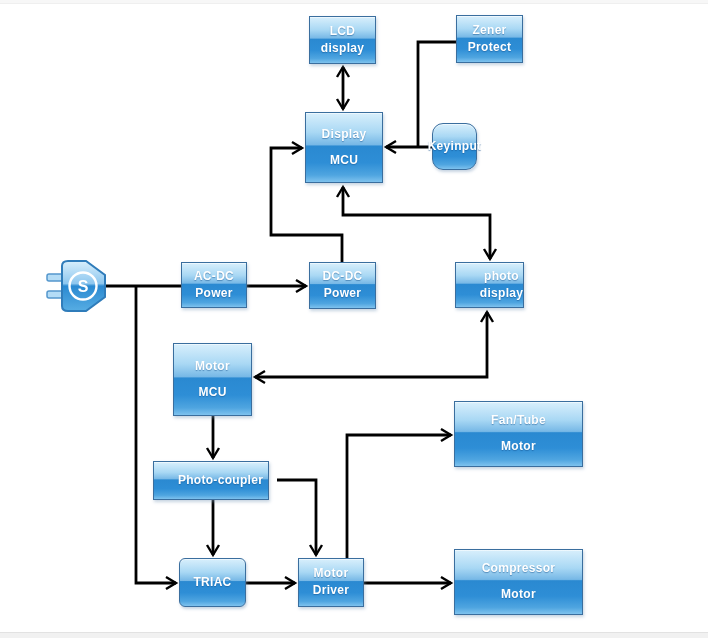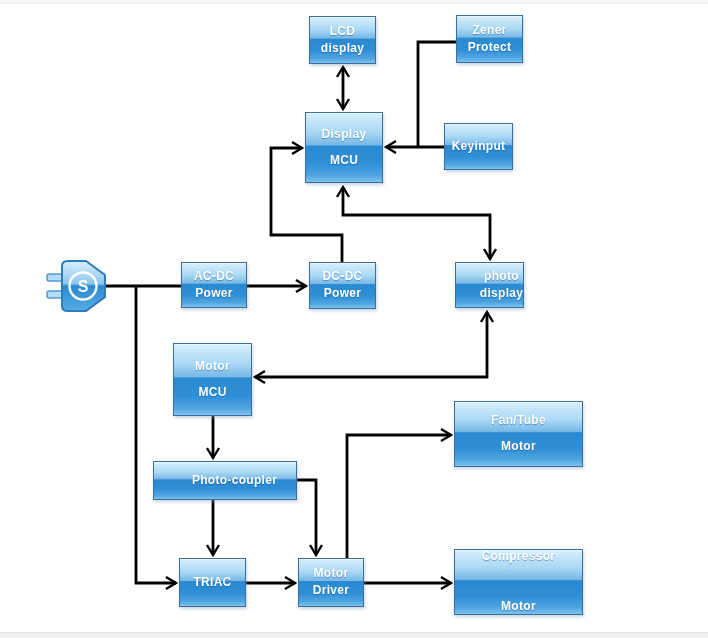--- a/index.html
+++ b/index.html
@@ -84,53 +84,53 @@
         <div class="line">display</div>
       </div>
       <div class="node" style="left: 456px; top: 15px; width: 67px; height: 48px; gap: 3px; justify-content: center;">
         <div class="line">Zener</div>
         <div class="line">Protect</div>
       </div>
       <div class="node" style="left: 305px; top: 112px; width: 78px; height: 71px; gap: 12px;">
         <div class="line">Display</div>
         <div class="line">MCU</div>
       </div>
-      <div class="node" style="left: 444px; top: 123px; width: 69px; height: 47px; gap: 3px;">
+      <div class="node" style="left: 432px; top: 123px; width: 45px; height: 47px; gap: 3px; border-radius: 11px;">
         <div class="line">Keyinput</div>
       </div>
       <div class="node" style="left: 181px; top: 262px; width: 66px; height: 46px; gap: 3px; text-align: right;">
         <div class="line">AC-DC</div>
         <div class="line">Power</div>
       </div>
       <div class="node" style="left: 309px; top: 262px; width: 67px; height: 47px; gap: 3px;">
         <div class="line">DC-DC</div>
         <div class="line">Power</div>
       </div>
       <div class="node" style="left: 455px; top: 262px; width: 69px; height: 46px; gap: 3px; padding-left: 24px;">
         <div class="line">photo</div>
         <div class="line">display</div>
       </div>
       <div class="node" style="left: 173px; top: 343px; width: 79px; height: 73px; gap: 12px;">
         <div class="line">Motor</div>
         <div class="line">MCU</div>
       </div>
-      <div class="node" style="left: 153px; top: 461px; width: 144px; height: 39px; gap: 3px; padding-left: 19px;">
+      <div class="node" style="left: 153px; top: 461px; width: 116px; height: 39px; gap: 3px; padding-left: 19px;">
         <div class="line">Photo-coupler</div>
       </div>
-      <div class="node" style="left: 179px; top: 558px; width: 67px; height: 49px; gap: 3px;">
+      <div class="node" style="left: 179px; top: 558px; width: 67px; height: 49px; gap: 3px; border-radius: 6px;">
         <div class="line">TRIAC</div>
       </div>
       <div class="node" style="left: 298px; top: 558px; width: 66px; height: 49px; gap: 3px;">
         <div class="line">Motor</div>
         <div class="line">Driver</div>
       </div>
       <div class="node" style="left: 454px; top: 401px; width: 129px; height: 66px; gap: 12px;">
         <div class="line">Fan/Tube</div>
         <div class="line">Motor</div>
       </div>
-      <div class="node" style="left: 454px; top: 549px; width: 129px; height: 66px; gap: 12px; justify-content: space-between;">
+      <div class="node" style="left: 454px; top: 549px; width: 129px; height: 66px; gap: 12px;">
         <div class="line">Compressor</div>
         <div class="line">Motor</div>
       </div>
     </div>
 
   <div class="bottom-bar"></div>
 </div>
 
 </body></html>

